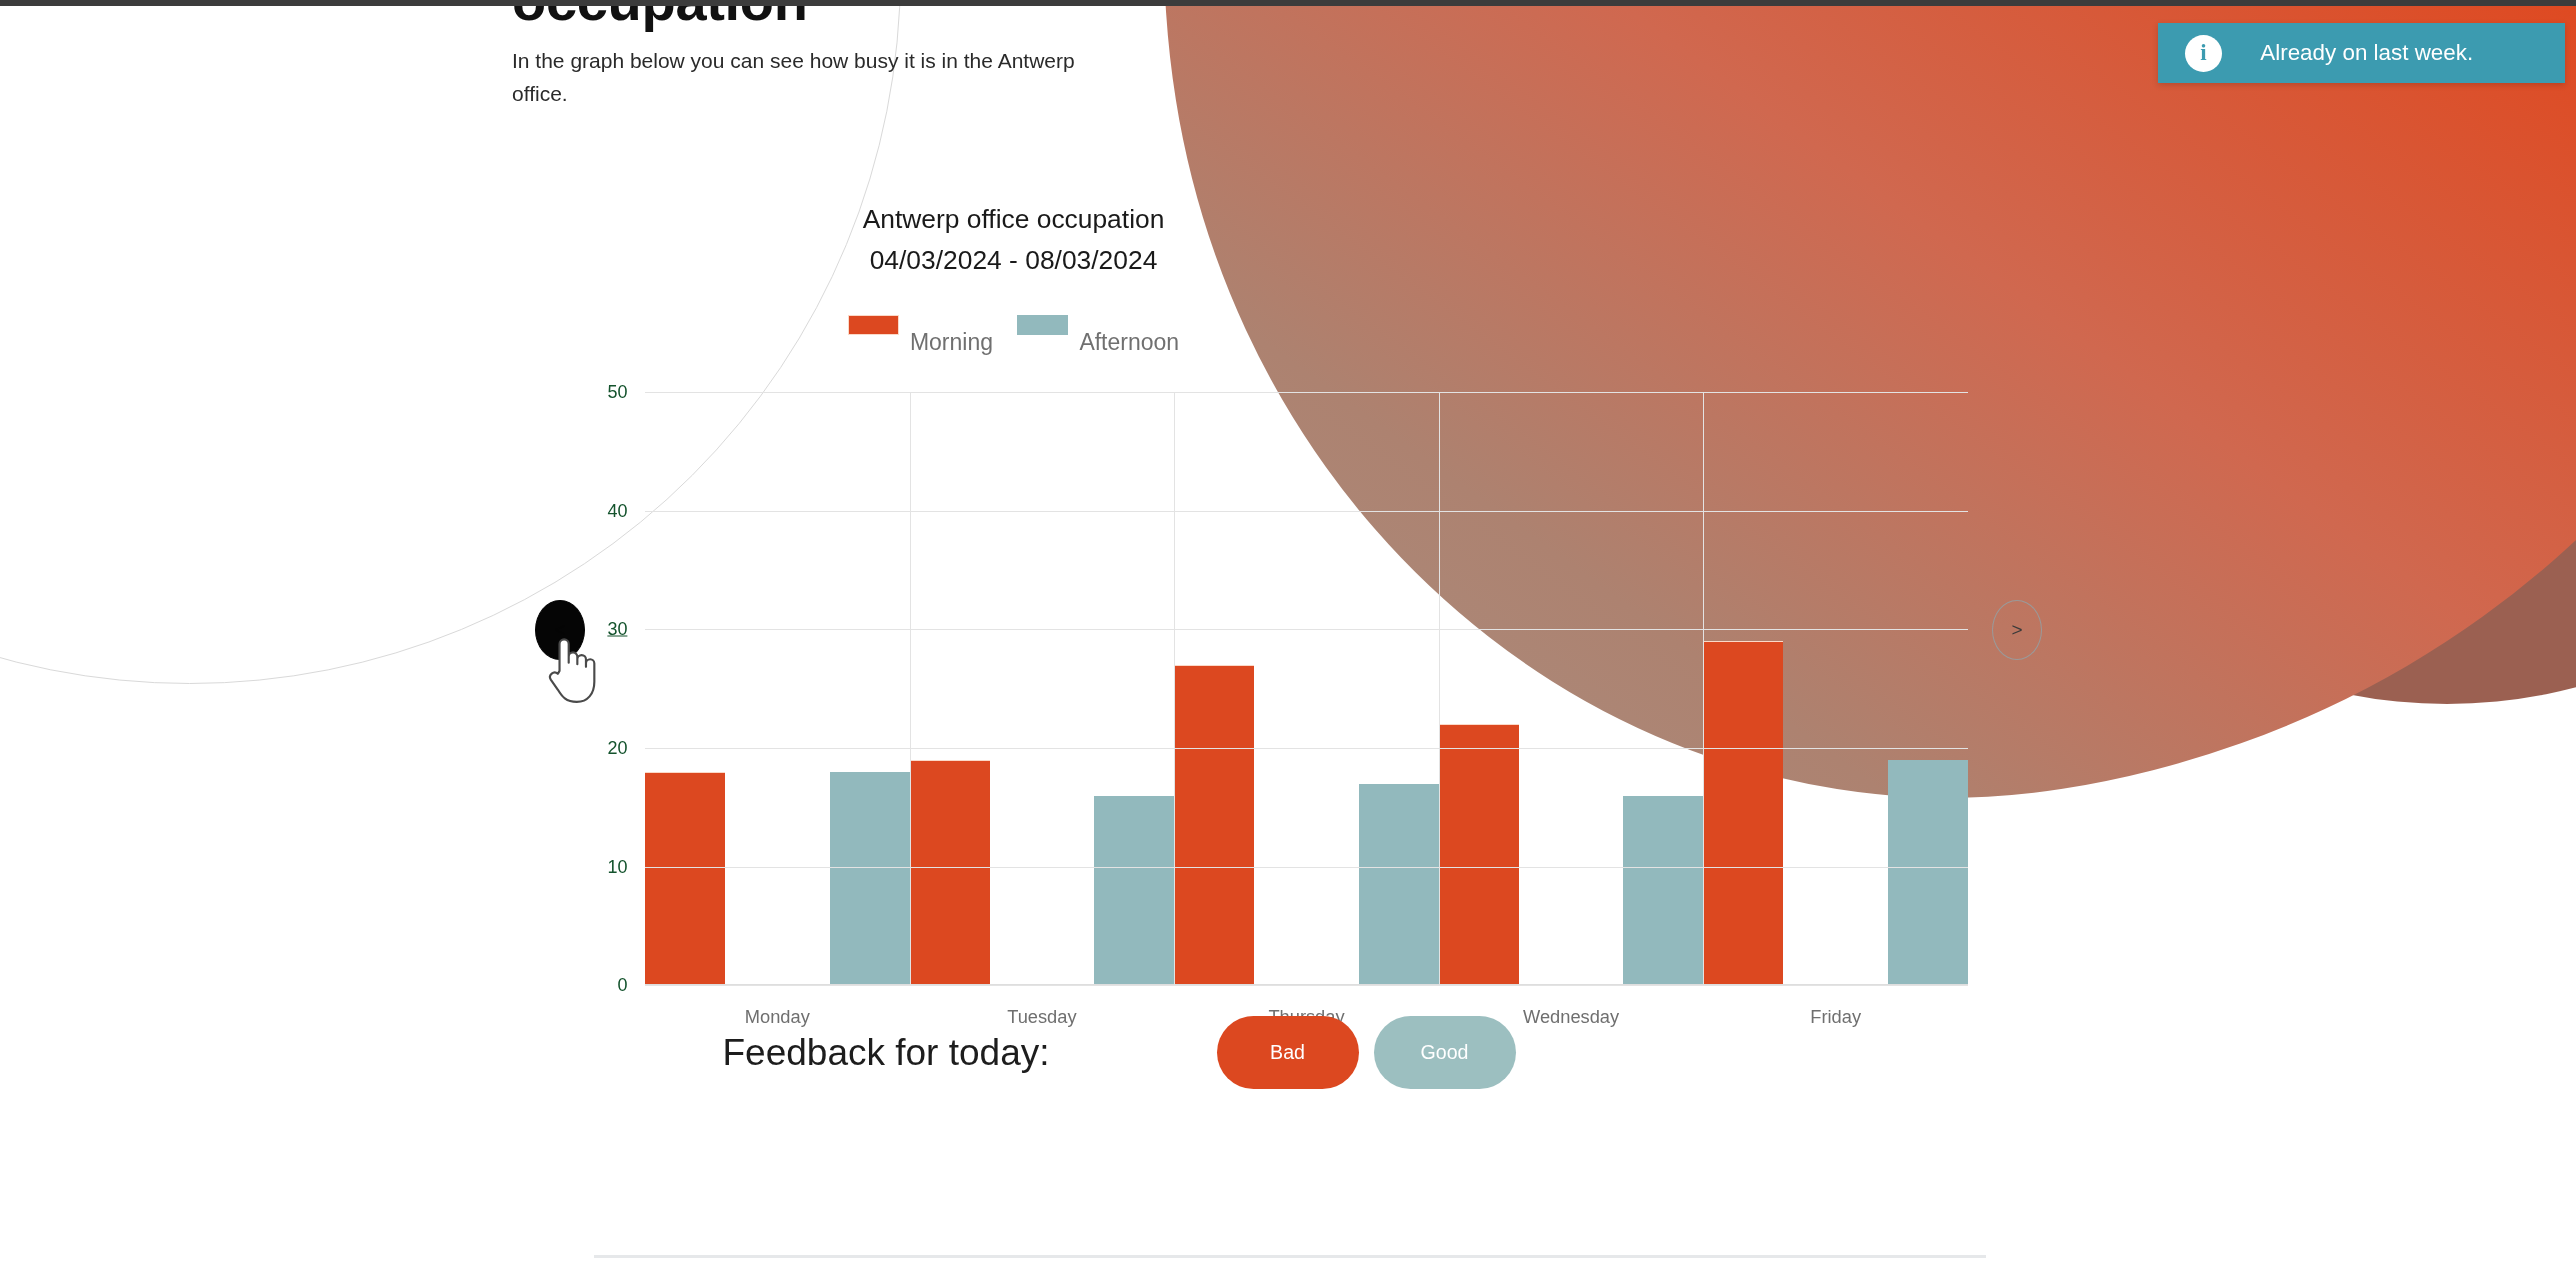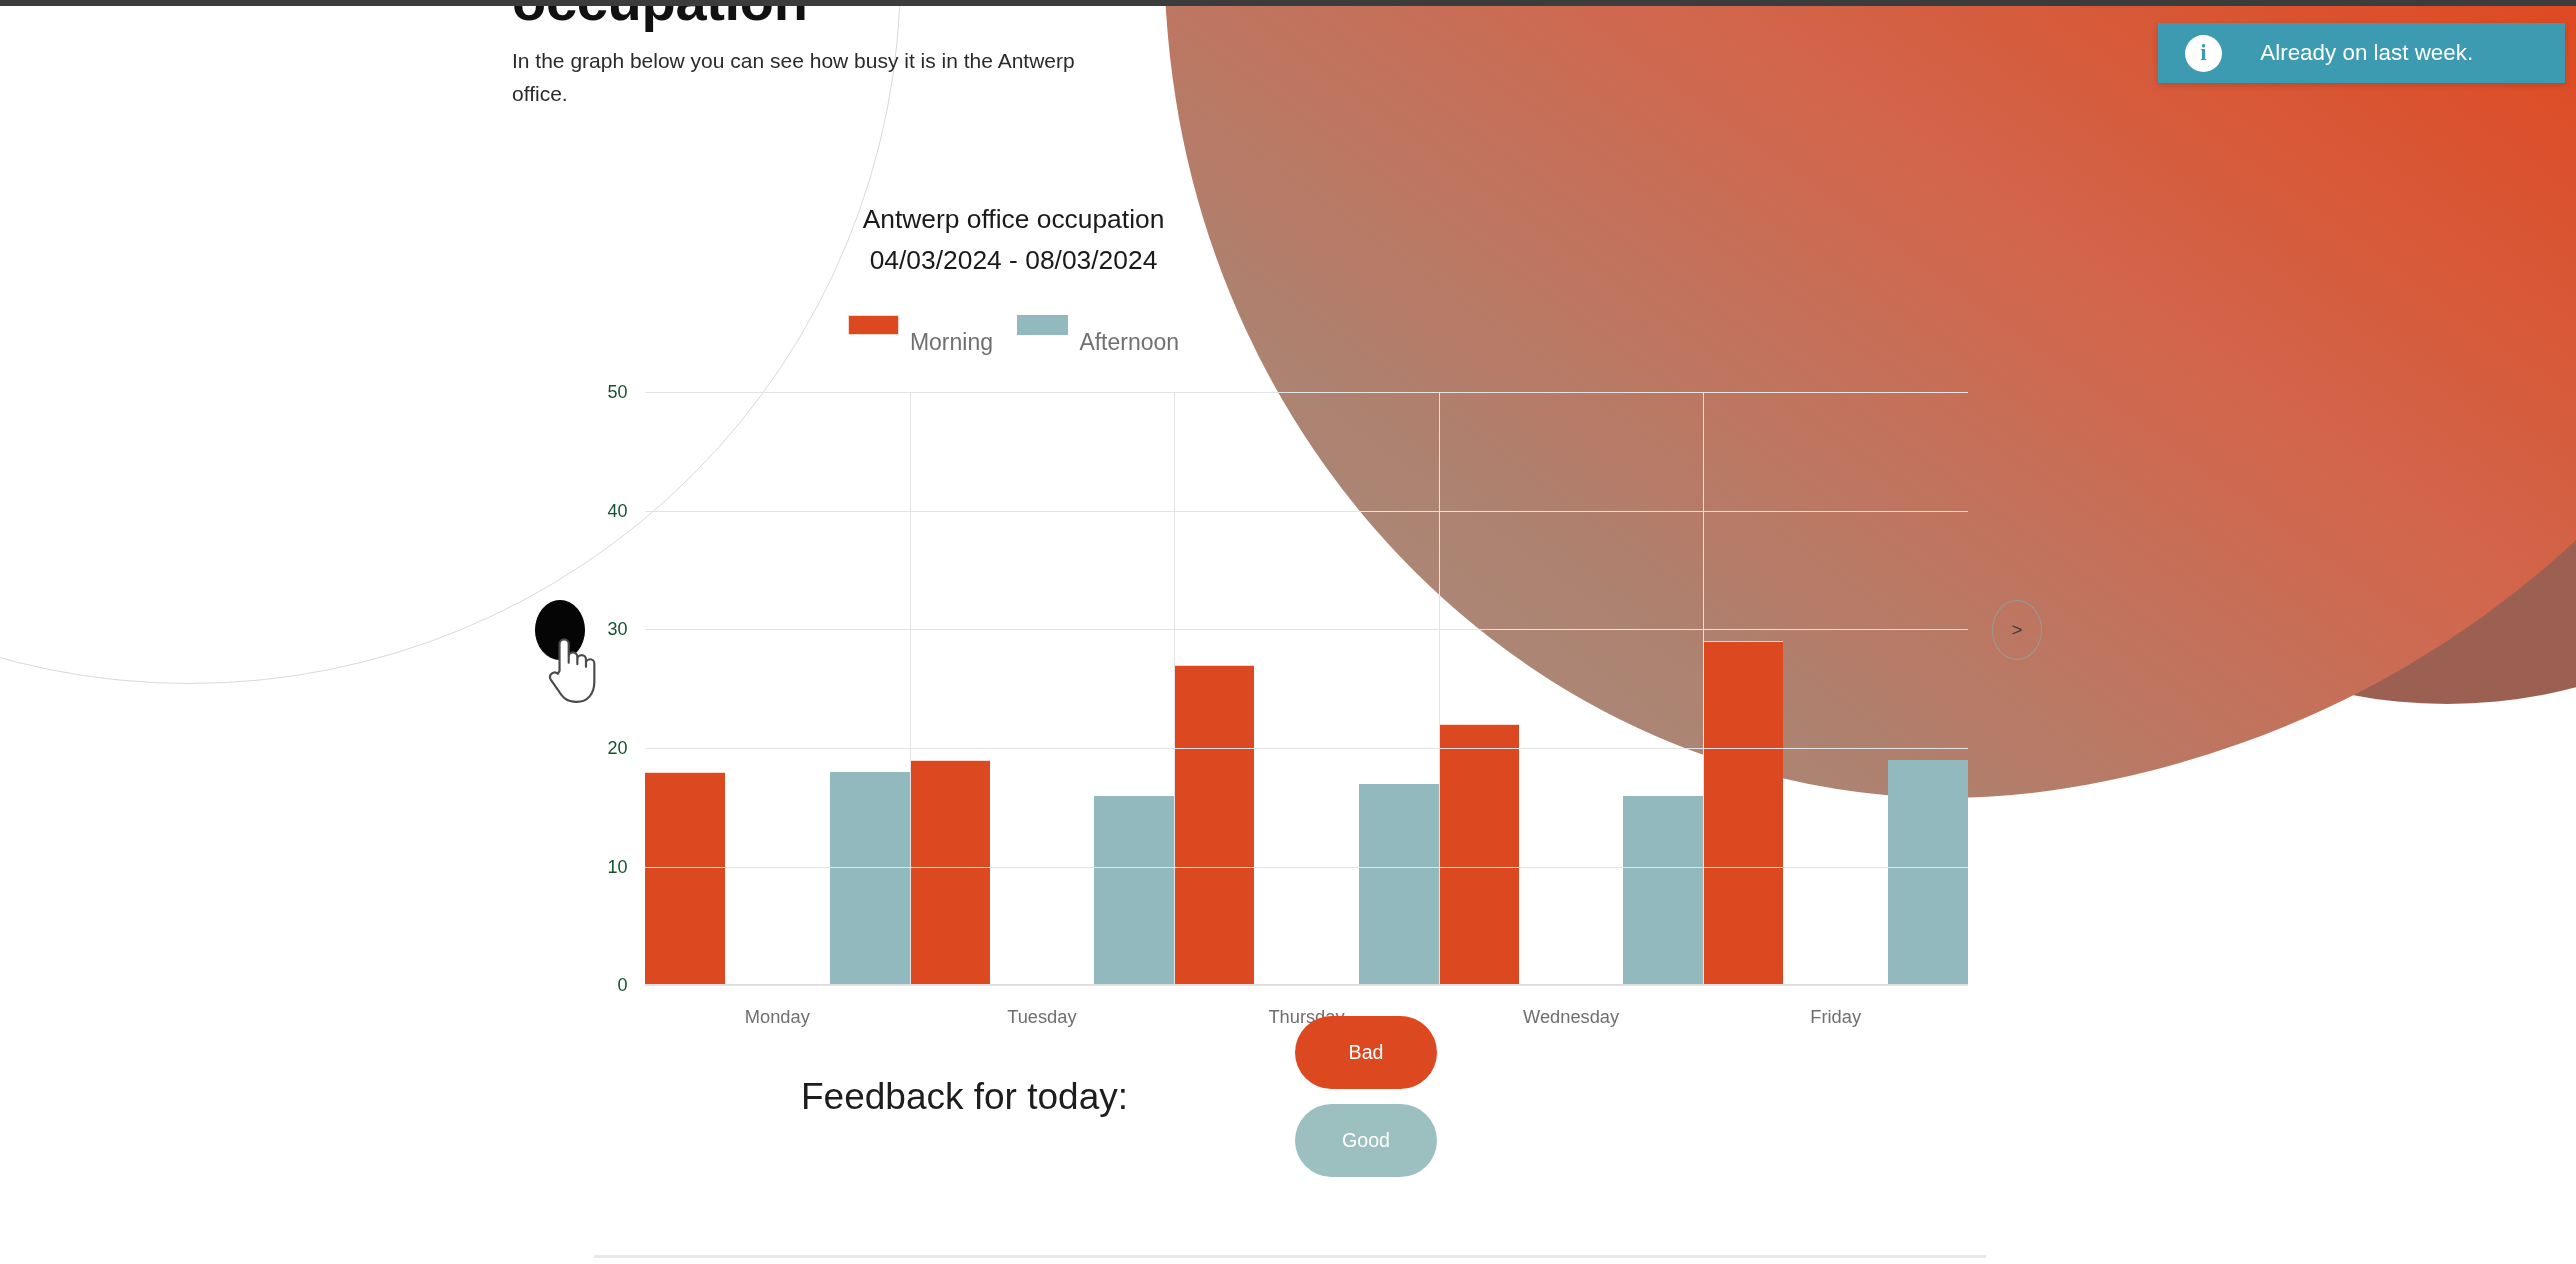--- a/index.html
+++ b/index.html
@@ -327,21 +327,20 @@
   }
   .feedback-label {
     font-size: 37px;
     color: #1d1d1d;
     white-space: nowrap;
   }
   .fb-buttons {
     display: flex;
     gap: 15px;
     margin-left: 122px;
-    flex-direction: column;
   }
   .fb-btn {
     width: 142px;
     height: 73px;
     border-radius: 37px;
     border: none;
     font-size: 19.6px;
     color: #ffffff;
     font-family: "Liberation Sans", sans-serif;
     cursor: pointer;
@@ -429,21 +428,21 @@
             </div>
           </div>
         <div class="axis-baseline"></div>
       <div class="grid-h" style="top: 100%;"></div>
           <div class="ytick" style="top: 100%;">0</div>
           <div class="grid-h" style="top: 80%;"></div>
           <div class="ytick" style="top: 80%;">10</div>
           <div class="grid-h" style="top: 60%;"></div>
           <div class="ytick" style="top: 60%;">20</div>
           <div class="grid-h" style="top: 40%;"></div>
-          <div class="ytick" style="top: 40%;">30</div>
+          <div class="ytick" style="top: 40%; text-decoration: underline;">30</div>
           <div class="grid-h" style="top: 20%;"></div>
           <div class="ytick" style="top: 20%;">40</div>
           <div class="grid-h" style="top: 0%;"></div>
           <div class="ytick" style="top: 0%;">50</div>
           <div class="grid-v" style="left: 20%;"></div>
           <div class="grid-v" style="left: 40%;"></div>
           <div class="grid-v" style="left: 60%;"></div>
           <div class="grid-v" style="left: 80%;"></div>
         </div>
     </div>

